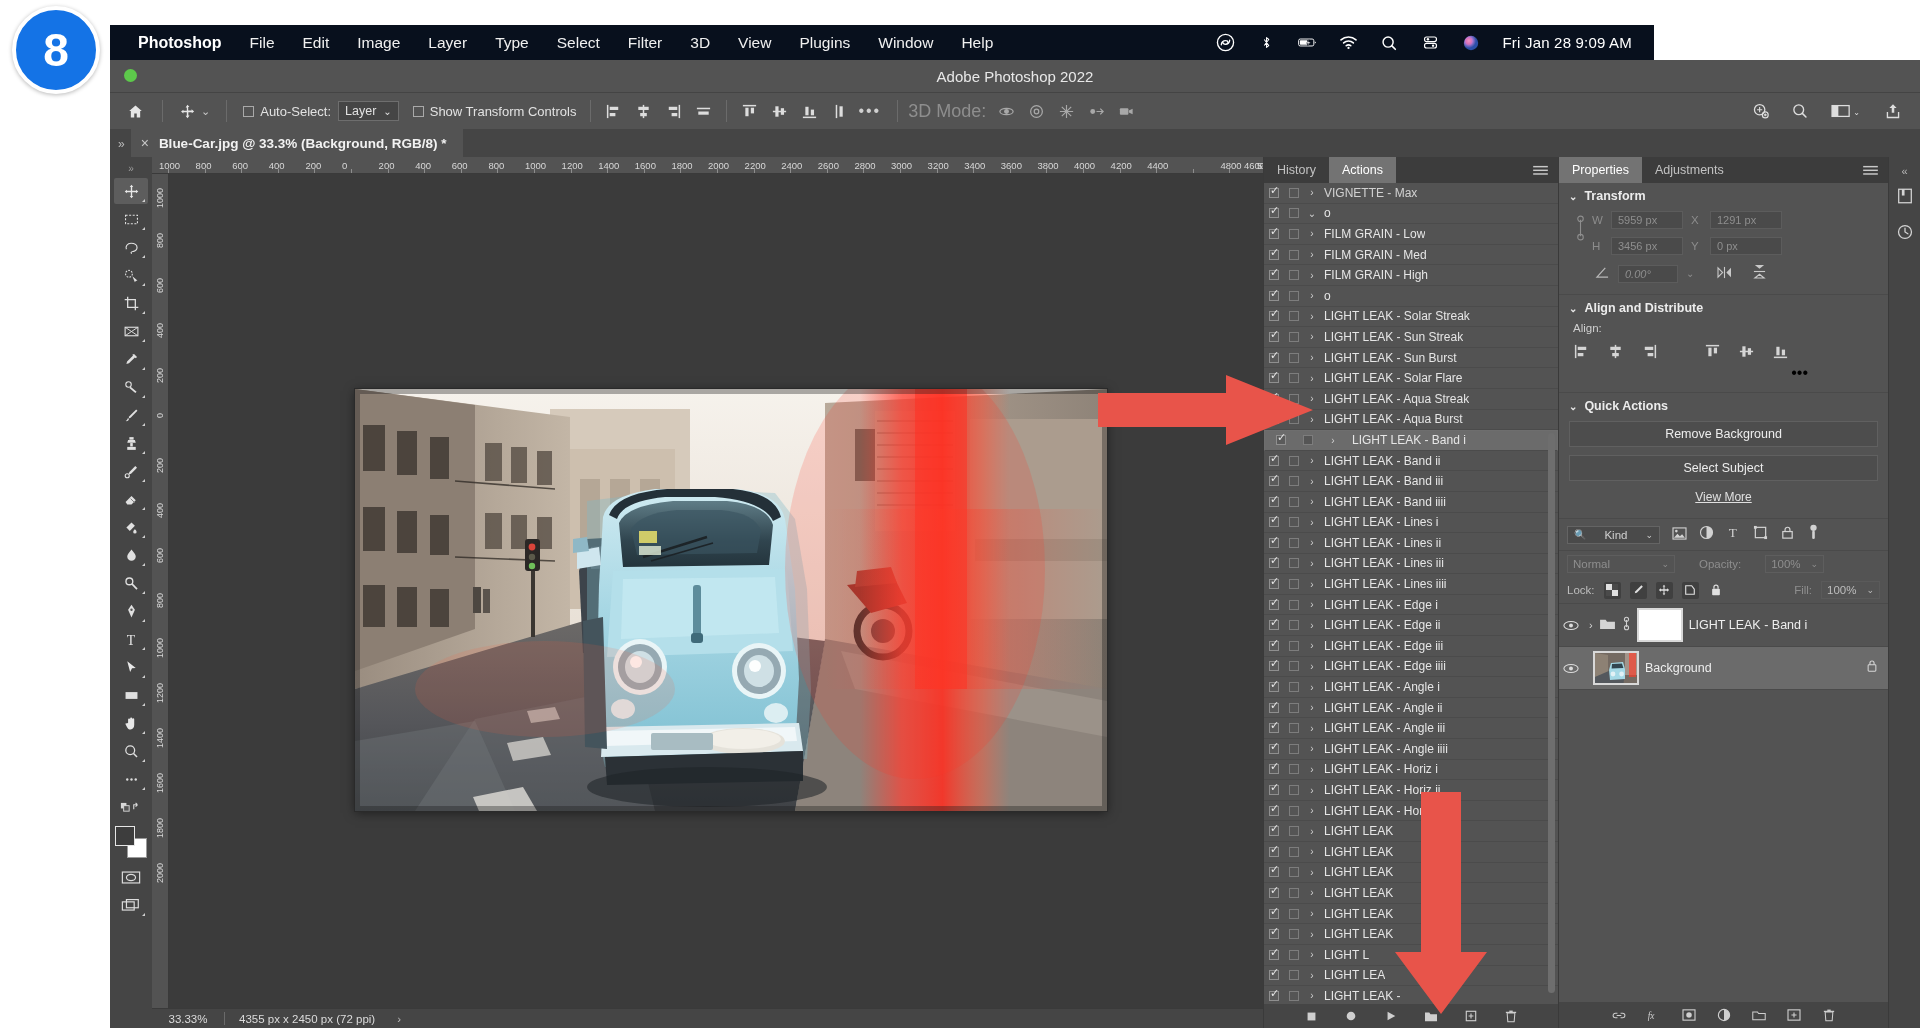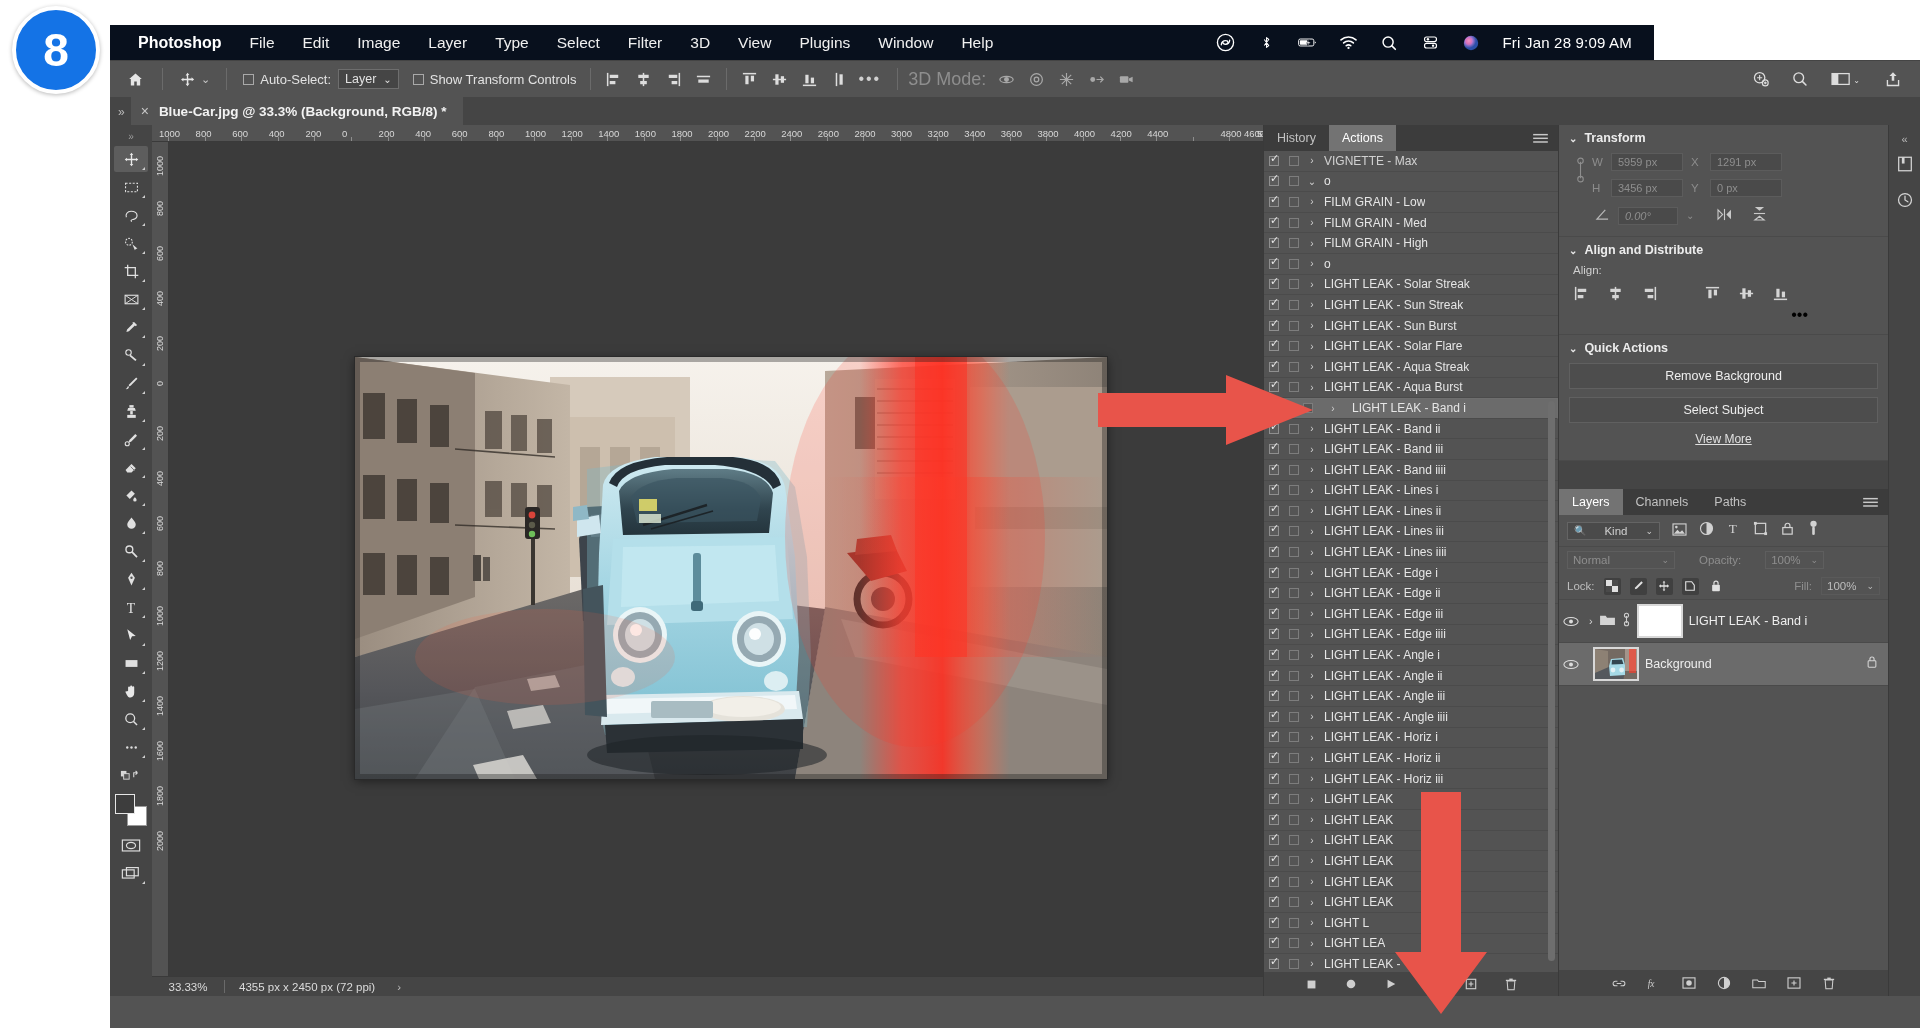--- a/index.html
+++ b/index.html
@@ -260,20 +260,24 @@
             <circle cx="10" cy="10" r="8" fill="url(#sg)"></circle>
             <ellipse cx="7.5" cy="8" rx="3.4" ry="4" fill="#e85fa0" opacity=".55"></ellipse>
           </svg>
       </span>
       <span class="clock">Fri Jan 28  9:09 AM</span>
     </div>
   </div>
 
   <div class="win">
 
+    <div class="titlebar">
+      <div class="greendot"></div>
+      <span>Adobe Photoshop 2022</span>
+    </div>
 
     <div class="optbar">
       <span class="home-ico">
         <svg viewBox="0 0 20 20" width="17" height="17">
             <path d="M10 3L2.6 9.3h1.9V17h4v-4.6h3V17h4V9.3h1.9z" fill="#e6e6e6"></path>
           </svg>
       </span>
       <span class="vsep"></span>
       <span class="tool-chip">
         <svg viewBox="0 0 20 20" width="17" height="17">
@@ -1308,20 +1312,31 @@
                   <path d="M2.5 3.5h9l-.8 10h-7.4z" fill="none" stroke="#cfcfcf" stroke-width="1.2"></path>
                   <rect x="1" y="2" width="12" height="1.4" fill="#cfcfcf"></rect>
                   <rect x="5" y="0.6" width="4" height="1.6" fill="#cfcfcf"></rect>
                 </svg>
               </span>
           </div>
         </div>
 
         <div class="panel-right">
 
+          <div class="ptabs">
+            <div class="ptab on">Properties</div>
+            <div class="ptab">Adjustments</div>
+            <div class="pmenu">
+              <svg viewBox="0 0 16 12" width="15" height="11">
+                  <rect y="1" width="16" height="1.6" fill="#c9c9c9"></rect>
+                  <rect y="5" width="16" height="1.6" fill="#c9c9c9"></rect>
+                  <rect y="9" width="16" height="1.6" fill="#c9c9c9"></rect>
+                </svg>
+            </div>
+          </div>
           <div class="propbody">
 
             <div class="sect">
               <div class="sect-title">
                 <span style="font-size:10px;">⌄</span>
                 <span>Transform</span>
               </div>
               <div style="display:flex;align-items:center;">
                 <span style="margin-left:6px;color:#8e8e8e;font-size:13px;">
                   <svg viewBox="0 0 12 30" width="11" height="28">
@@ -1410,32 +1425,20 @@
               <div class="sect-title">
                 <span style="font-size:10px;">⌄</span>
                 <span>Quick Actions</span>
               </div>
               <button class="qbtn">Remove Background</button>
               <button class="qbtn">Select Subject</button>
               <div class="viewmore">View More</div>
             </div>
           </div>
 
-          <div class="ptabs" style="margin-top:28px;">
-            <div class="ptab on">Layers</div>
-            <div class="ptab">Channels</div>
-            <div class="ptab">Paths</div>
-            <div class="pmenu">
-              <svg viewBox="0 0 16 12" width="15" height="11">
-                  <rect y="1" width="16" height="1.6" fill="#c9c9c9"></rect>
-                  <rect y="5" width="16" height="1.6" fill="#c9c9c9"></rect>
-                  <rect y="9" width="16" height="1.6" fill="#c9c9c9"></rect>
-                </svg>
-            </div>
-          </div>
 
           <div class="lfilter">
             <span class="kindsel">
               <span style="font-size:10px;">🔍</span>
               <span>Kind</span>
               <span style="font-size:9px;">⌄</span>
             </span>
             <span><svg viewBox="0 0 16 14" width="15" height="13">
                   <rect x="1" y="1" width="14" height="12" fill="none" stroke="#d2d2d2" stroke-width="1.2"></rect>
                   <circle cx="4.6" cy="4.4" r="1.4" fill="#d2d2d2"></circle>

